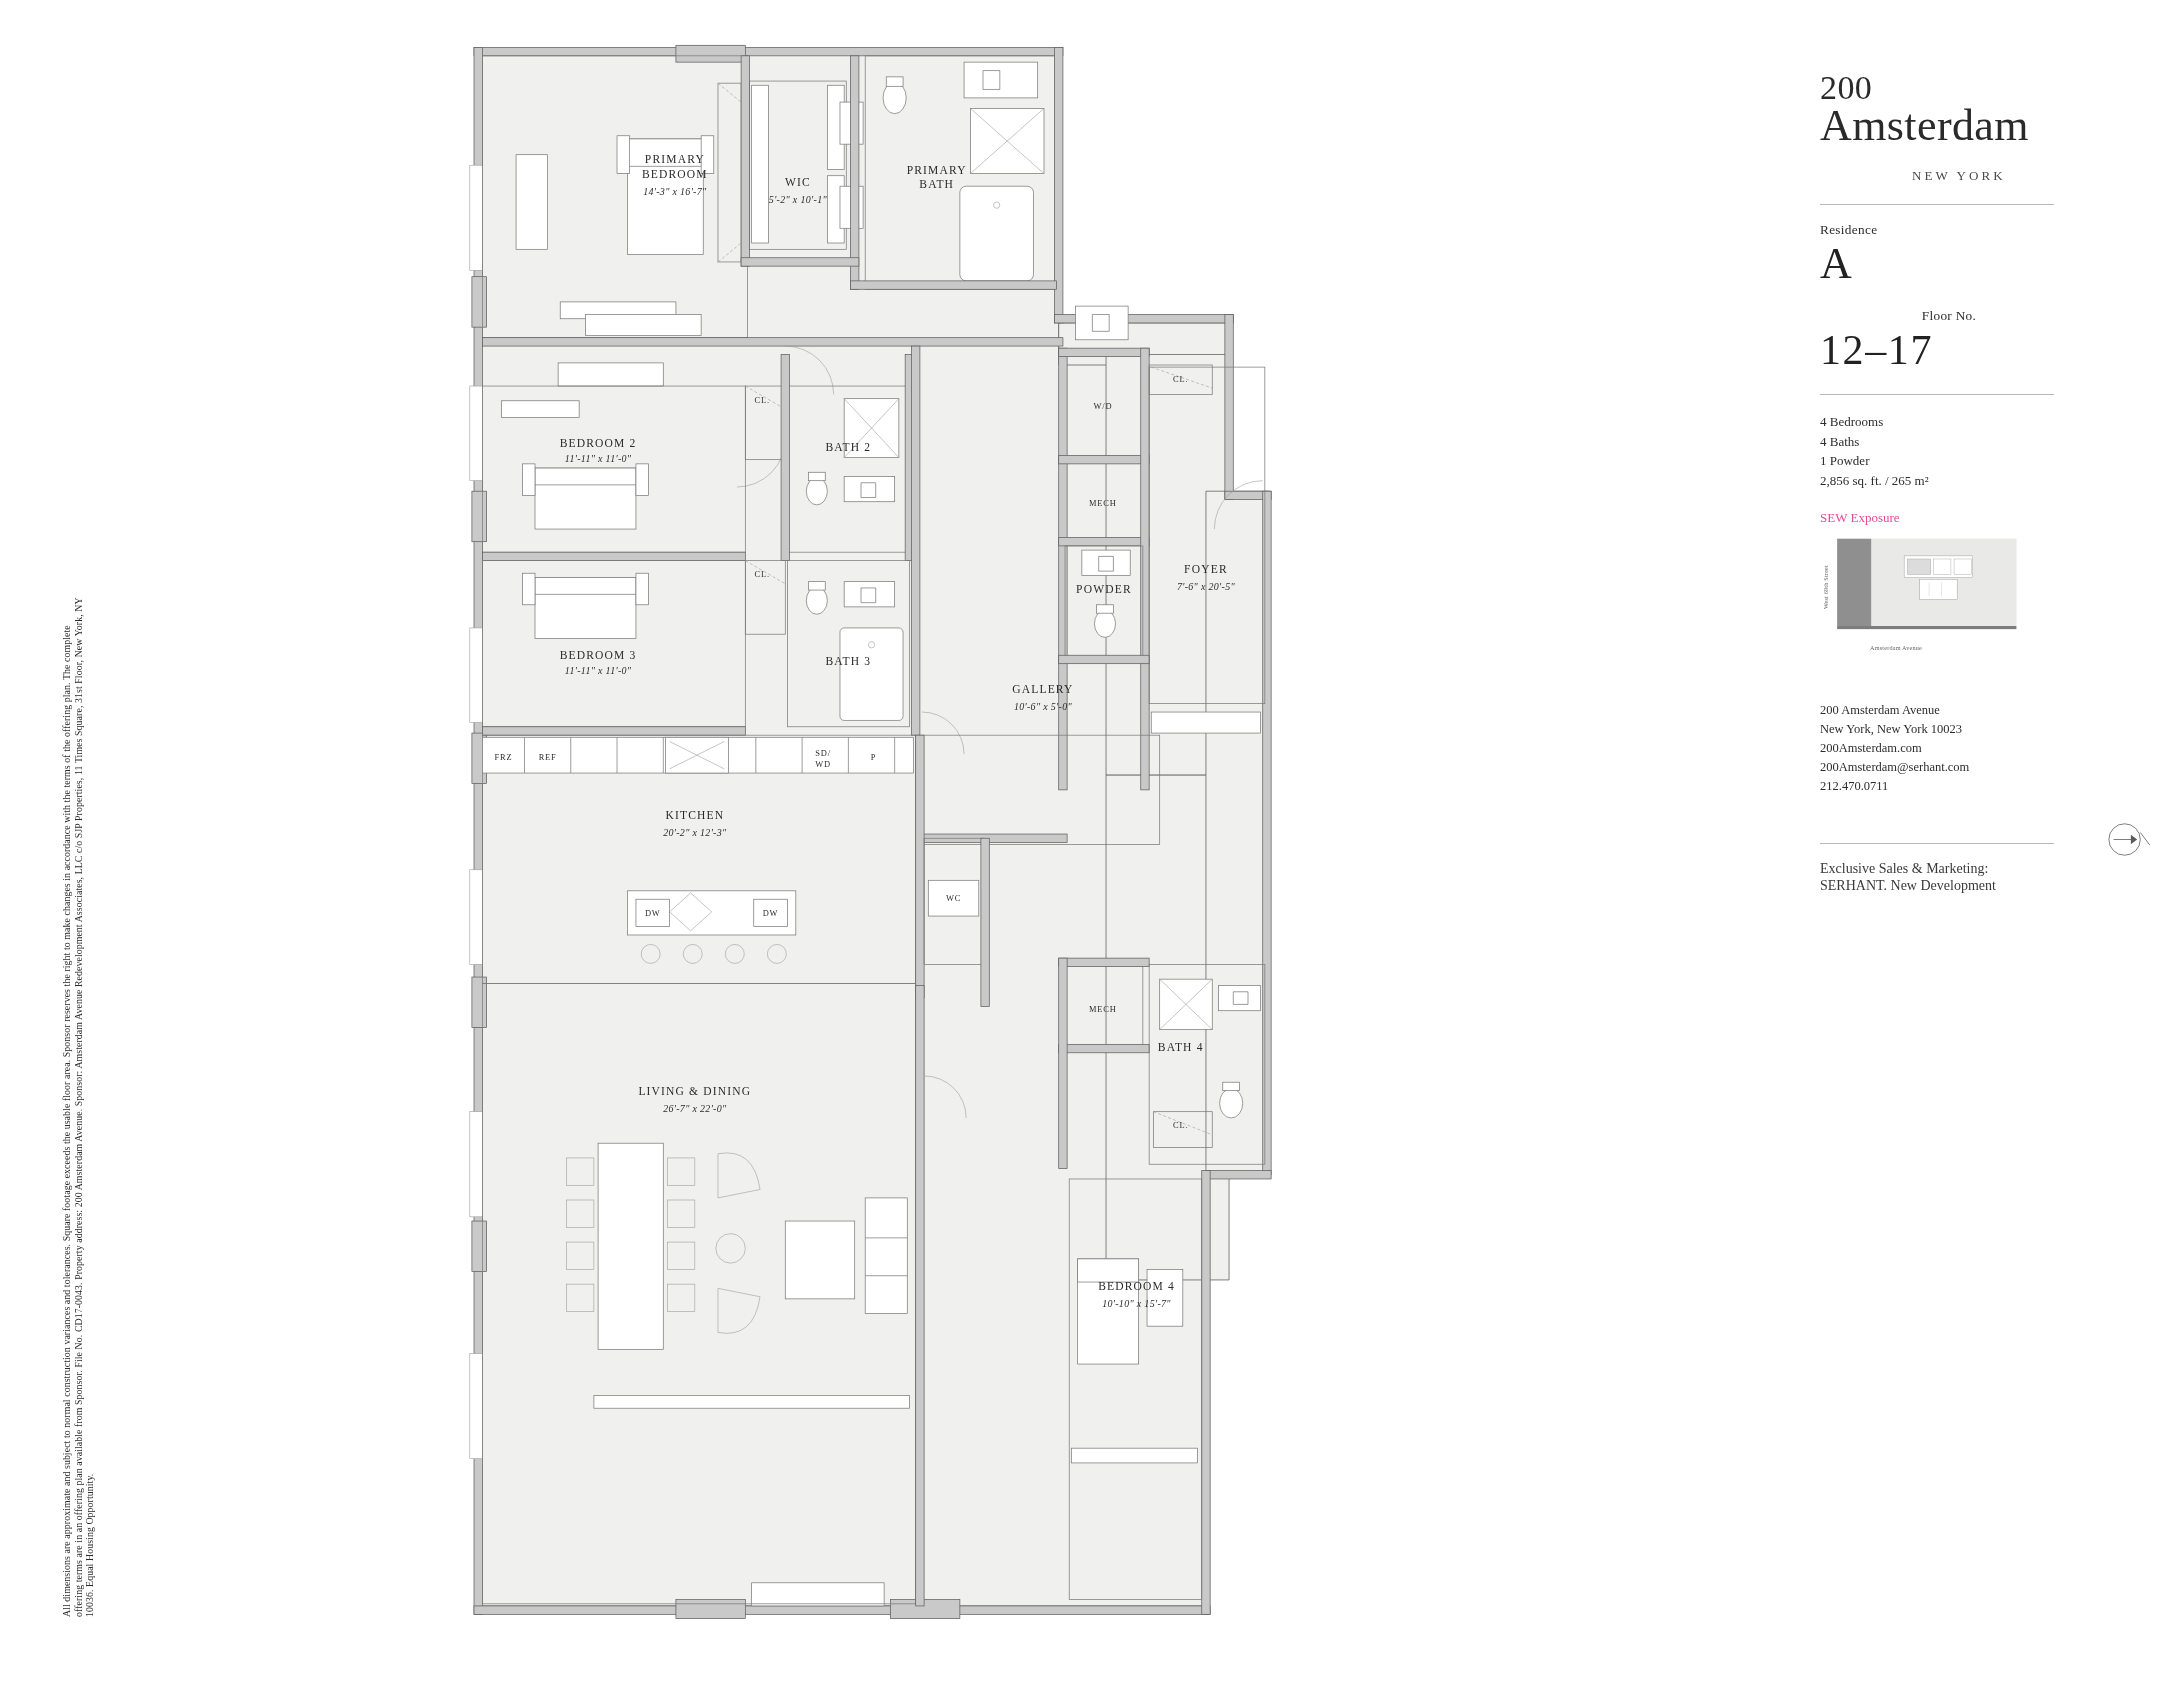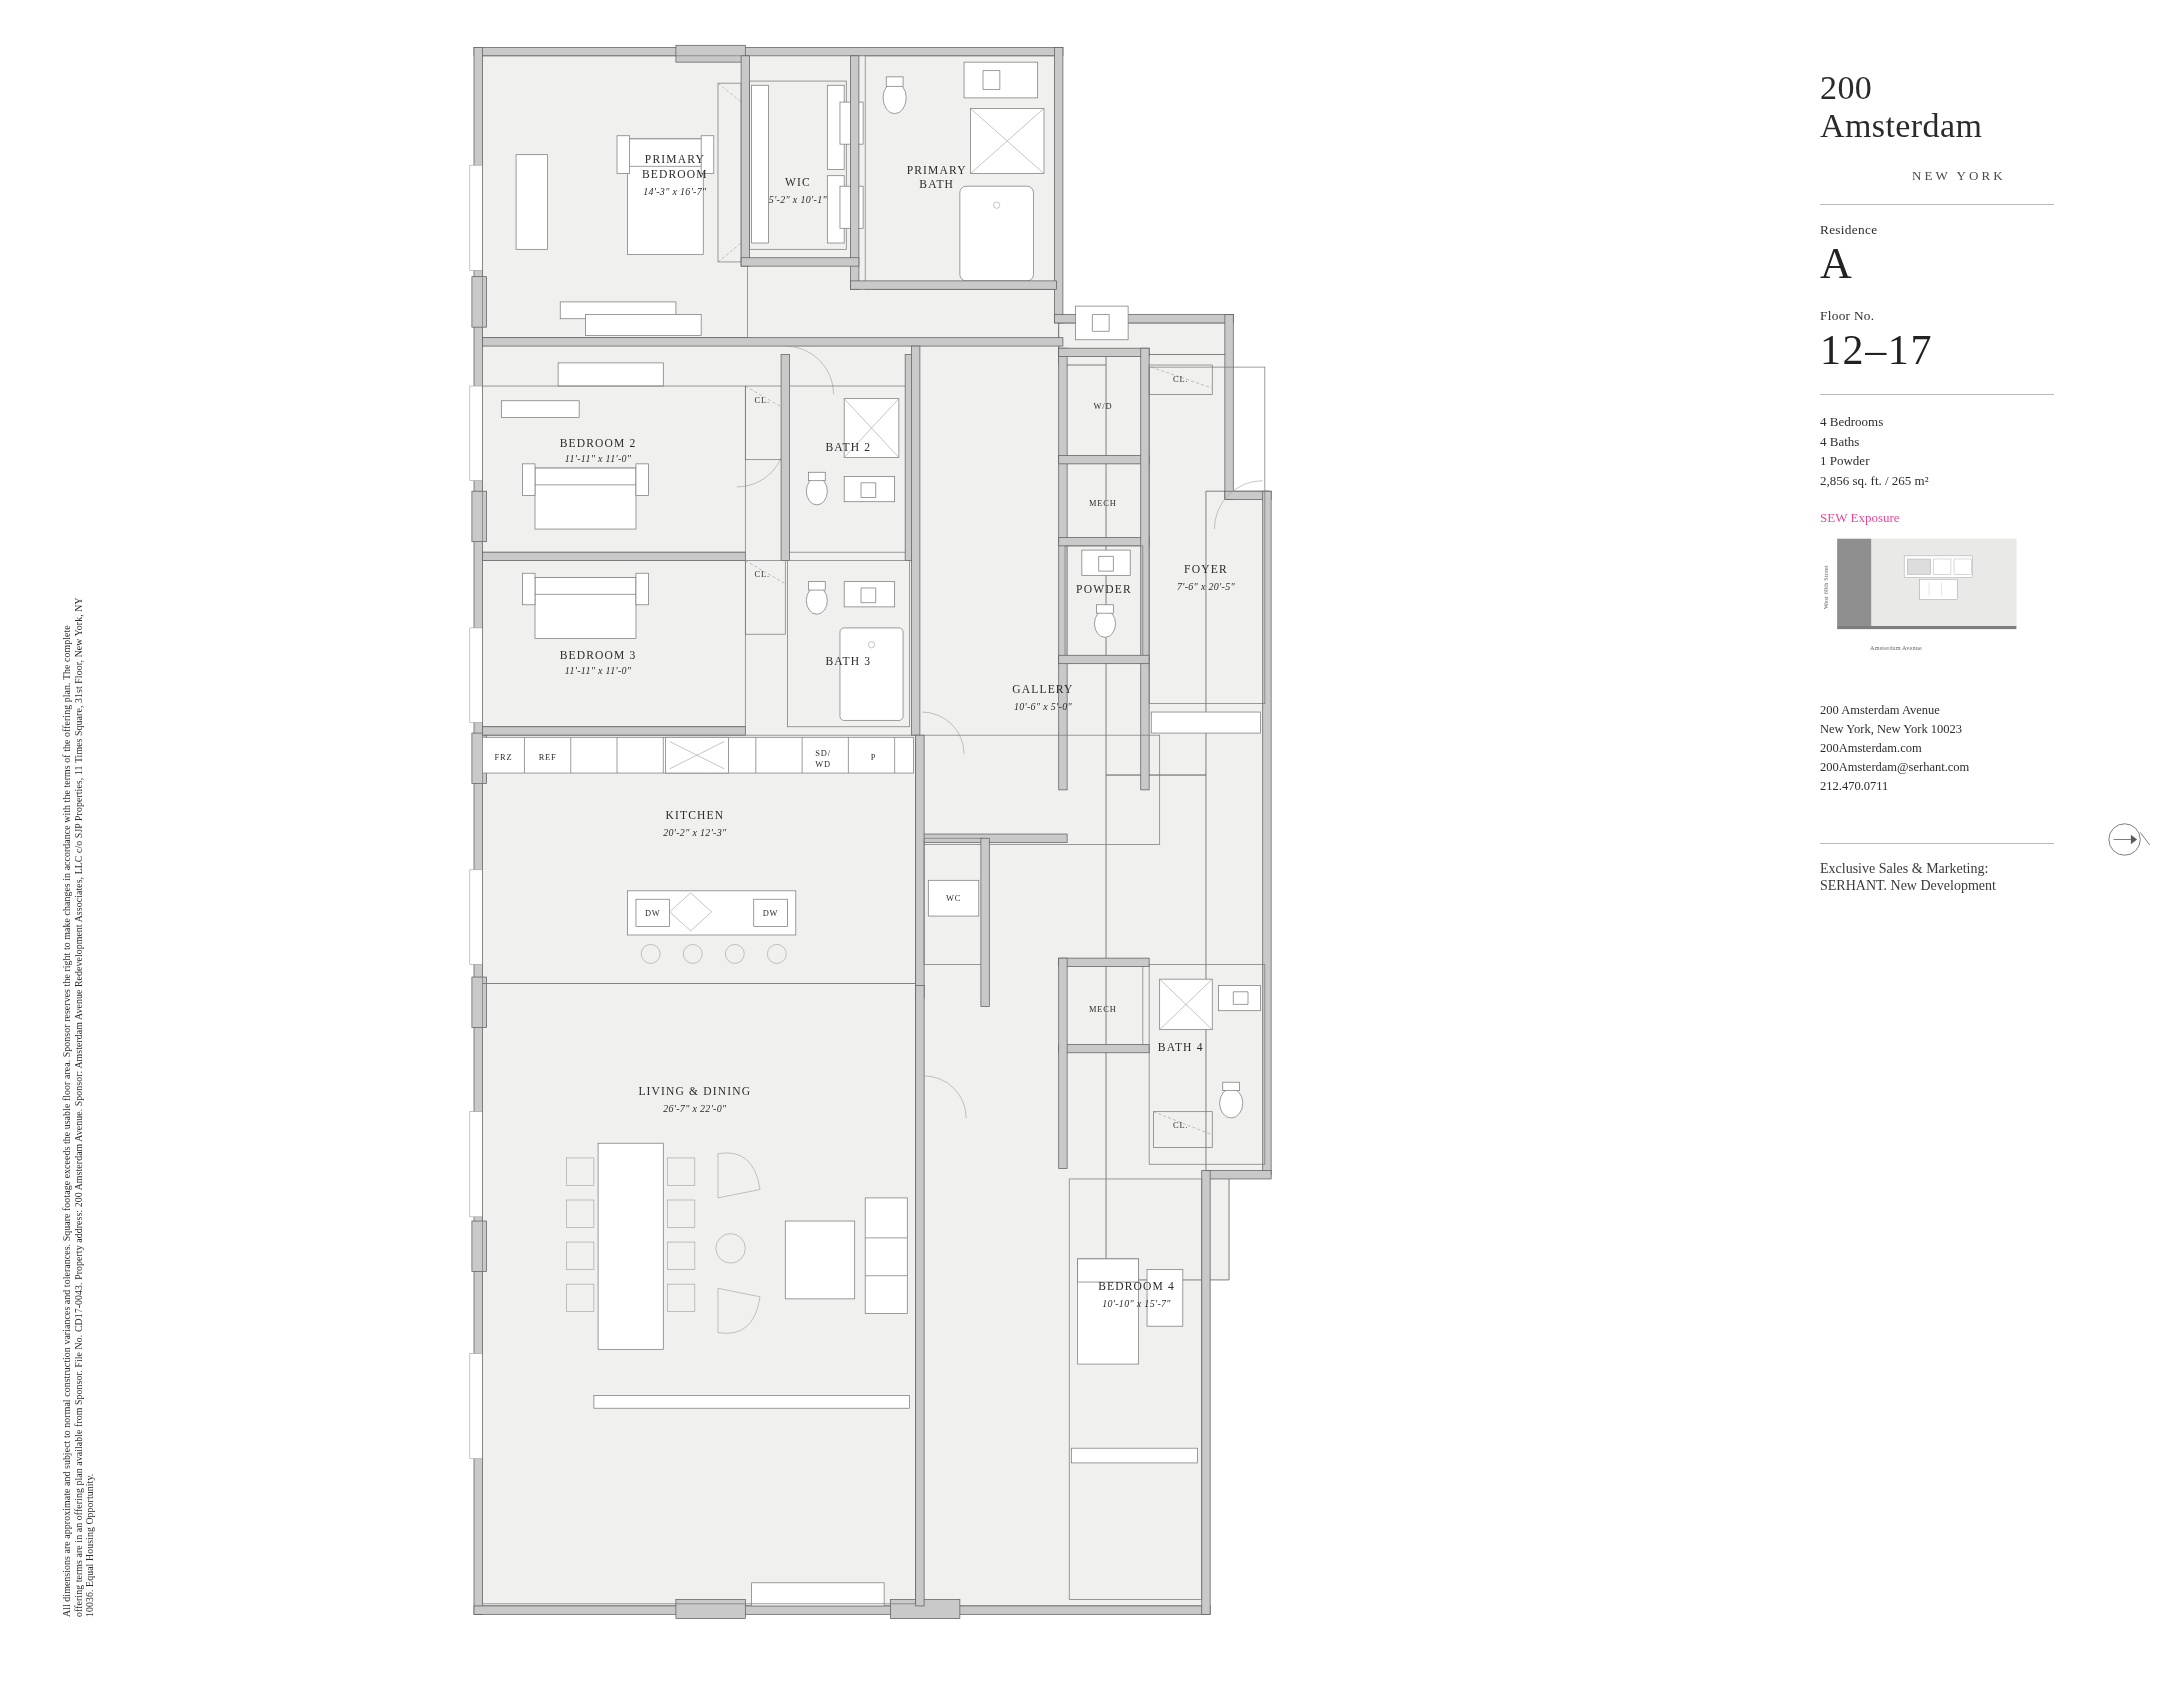--- a/index.html
+++ b/index.html
@@ -57,21 +57,21 @@
   .brand {
     font-family: "Liberation Serif", serif;
     color: #2a2a2a;
   }
   .brand .b1 {
     font-size: 34px;
     line-height: 36px;
     letter-spacing: 0.4px;
   }
   .brand .b2 {
-    font-size: 34px;
+    font-size: 44px;
     line-height: 39px;
     letter-spacing: 0.4px;
   }
   .brand .b3 {
     font-size: 13px;
     letter-spacing: 3.1px;
     margin-top: 23px;
     margin-left: 92px;
     color: #4a4a4a;
   }
@@ -463,21 +463,21 @@
     <div class="b1">200</div>
     <div class="b2">Amsterdam</div>
     <div class="b3">NEW YORK</div>
   </div>
 
   <hr class="rule">
 
   <div class="lbl">Residence</div>
   <div class="big">A</div>
 
-  <div class="lbl" style="margin-top:20.3px;">Floor No.</div>
+  <div class="lbl" style="margin-top:20.3px;text-align:center;">Floor No.</div>
   <div class="big floors">12–17</div>
 
   <hr class="rule">
 
   <div class="specs">
     <div>4 Bedrooms</div>
     <div>4 Baths</div>
     <div>1 Powder</div>
     <div>2,856 sq. ft. / 265 m²</div>
   </div>

